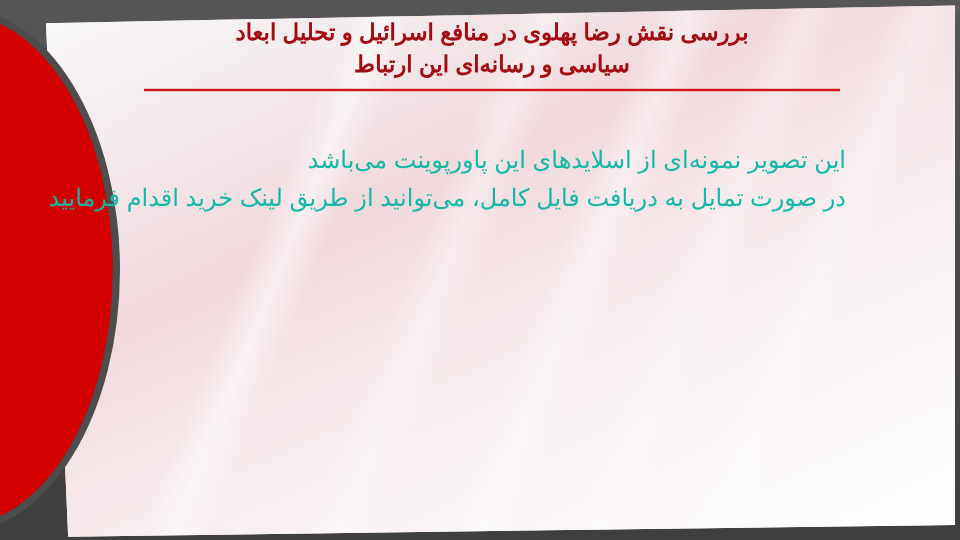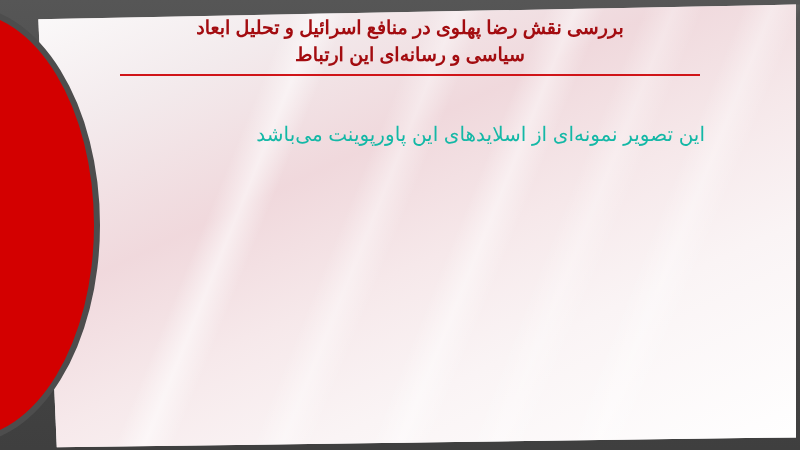--- a/index.html
+++ b/index.html
@@ -118,15 +118,16 @@
   <div class="lens"></div>
 
   <div class="title-block">
     <div class="title-line">بررسی نقش رضا پهلوی در منافع اسرائیل و تحلیل ابعاد</div>
     <div class="title-line">سیاسی و رسانه‌ای این ارتباط</div>
     <div class="title-rule"></div>
   </div>
 
   <div class="body-block">
     <div class="body-line">این تصویر نمونه‌ای از اسلایدهای این پاورپوینت می‌باشد</div>
+    <div class="body-line">در صورت تمایل به دریافت فایل کامل، می‌توانید از طریق لینک خرید اقدام فرمایید</div>
   </div>
 
 </div>
 
 </body></html>

